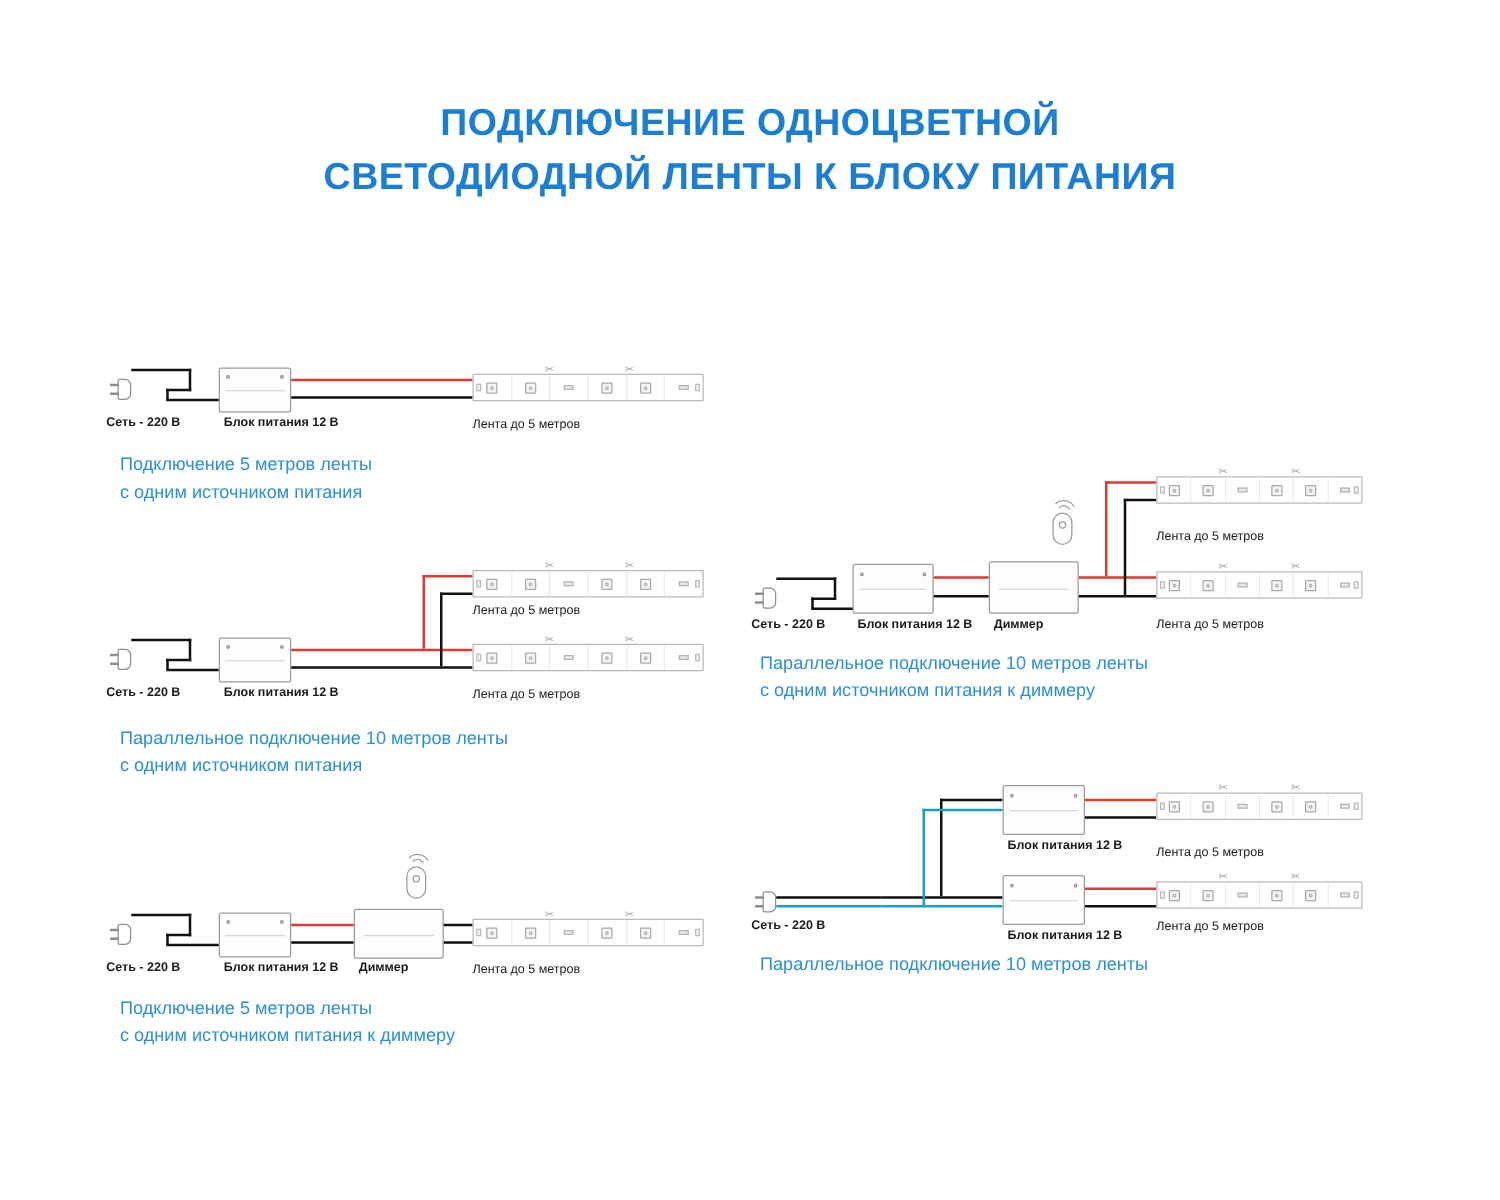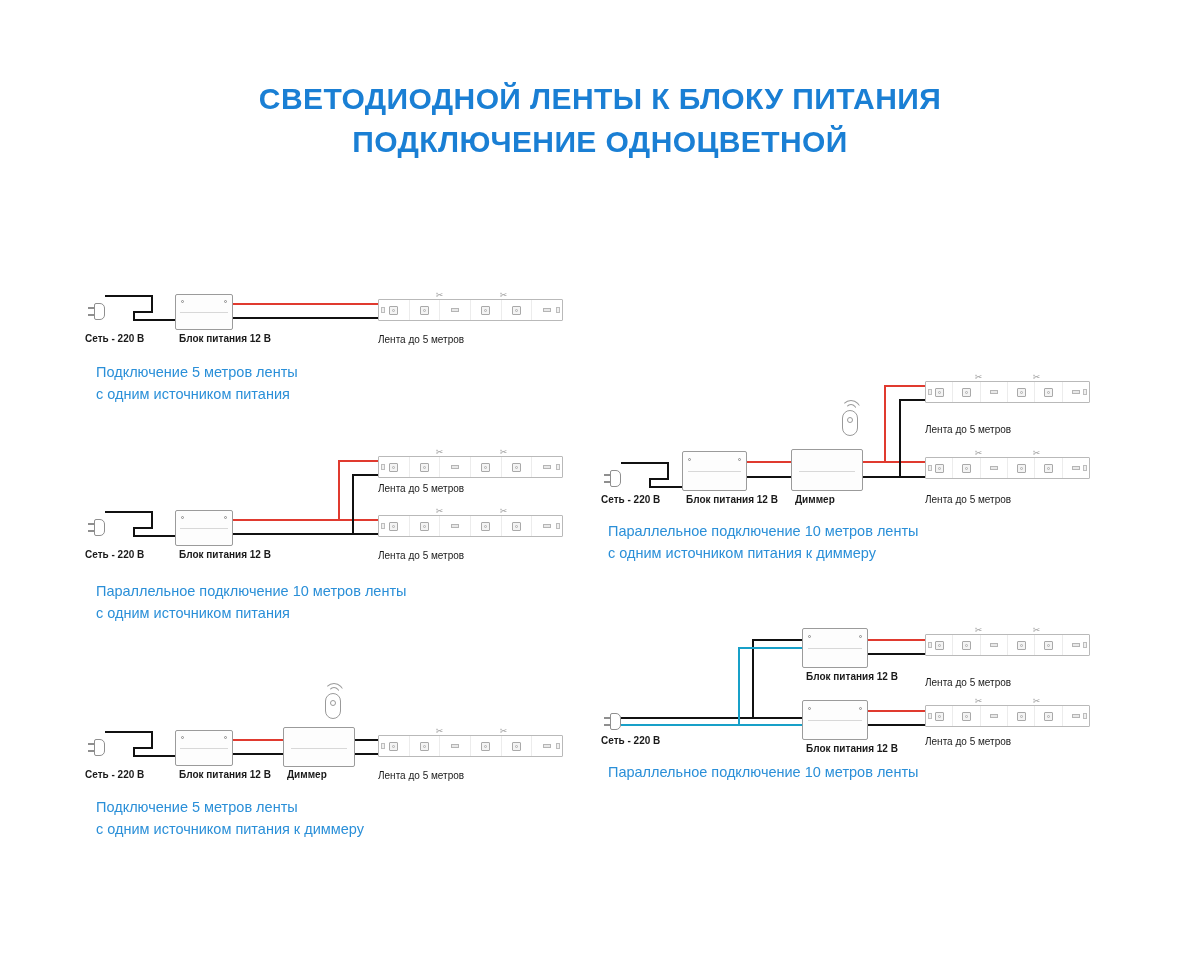--- a/index.html
+++ b/index.html
@@ -243,22 +243,22 @@
     border-right-color: transparent;
     border-radius: 50% 50% 0 0 / 100% 100% 0 0;
   }
   .remote .wave.w1 { left: 10px; top: 4px;  width: 10px; height: 5px; }
   .remote .wave.w2 { left: 6px;  top: 0px;  width: 18px; height: 8px; }
 </style>
 </head>
 <body>
 
 <div class="title">
+  <span class="line">ПОДКЛЮЧЕНИЕ ОДНОЦВЕТНОЙ</span>
   <span class="line">СВЕТОДИОДНОЙ ЛЕНТЫ К БЛОКУ ПИТАНИЯ</span>
-  <span class="line">ПОДКЛЮЧЕНИЕ ОДНОЦВЕТНОЙ</span>
 </div>
 
 <div class="diagram">
 
   <div class="plug" style="left:88px; top:303px;">
     <div class="body"></div>
     <div class="pin p1"></div>
     <div class="pin p2"></div>
   </div>
 

